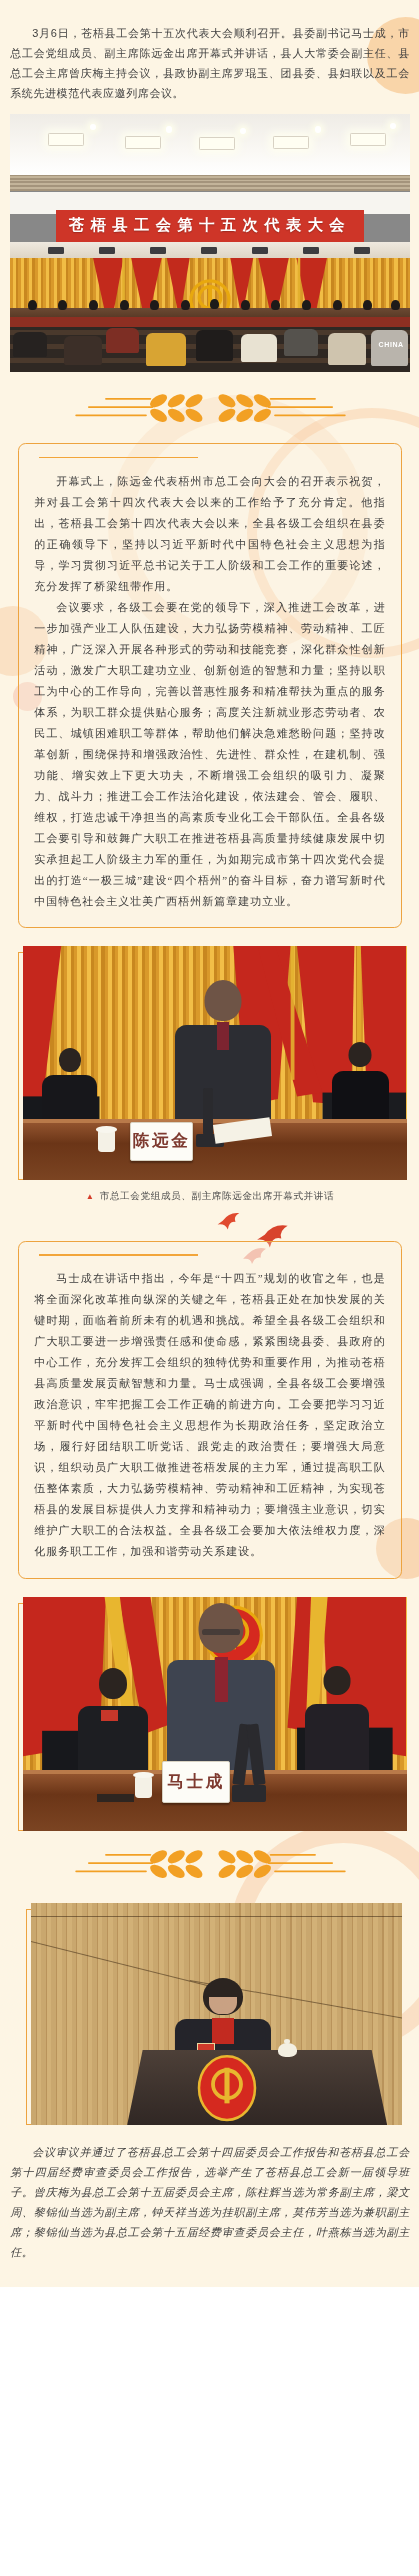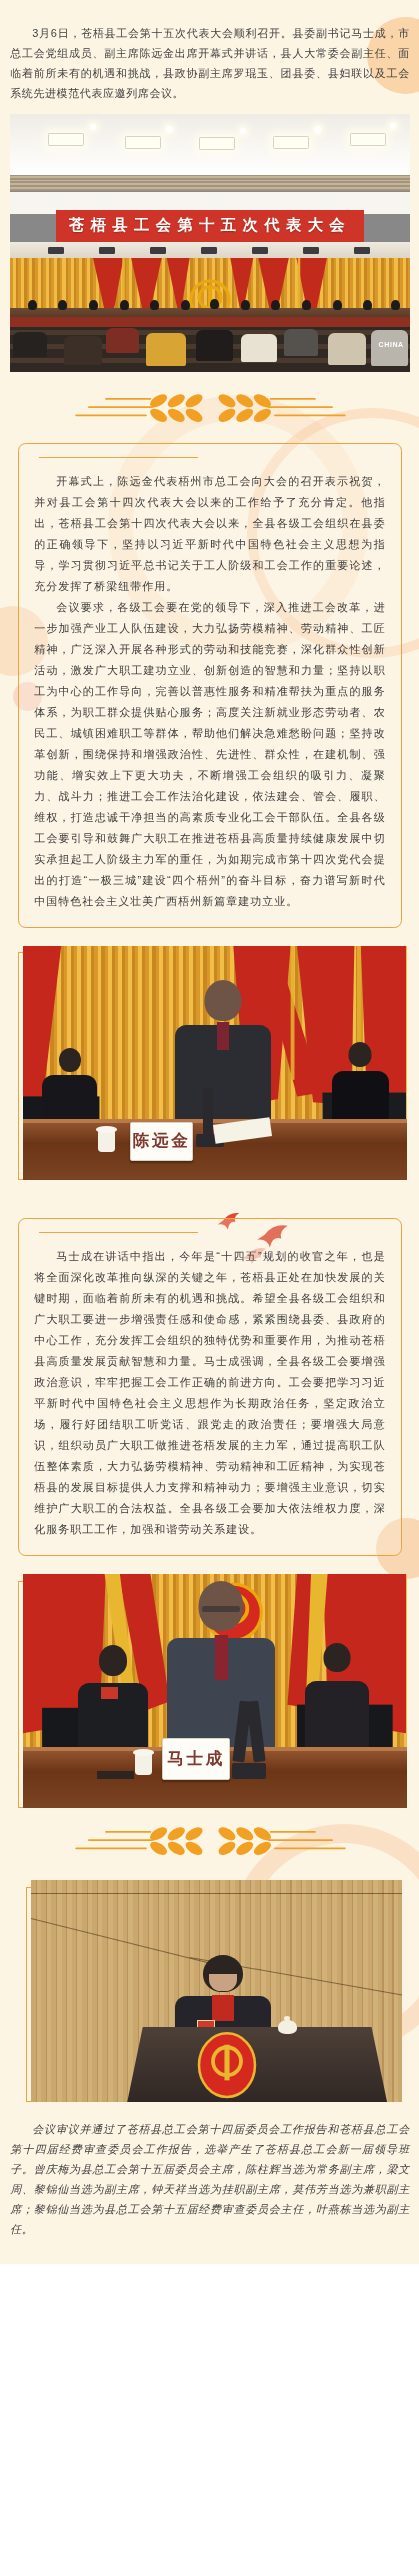--- a/index.html
+++ b/index.html
@@ -85,21 +85,21 @@
   
   .caption{margin-top:9.6px;text-align:center;font-size:9.6px;color:#4d4d4d;
       letter-spacing:0.6px;position:relative;z-index:2;}
   .caption .tri{color:#d43d2a;font-size:8.3px;margin-right:5.1px;}
 
   
   .qbox{position:relative;margin:15.3px 18px 0;border:0.6px solid #eda33f;border-radius:7.7px;
       padding:12.8px 15.3px 15.3px;background:rgba(253,245,228,.25);z-index:2;}
   .qbox .accent{width:159px;height:1.3px;background:#f2a53a;margin:0 0 12.8px 5.1px;}
   .qbox p{margin:0;font-size:11px;line-height:21px;letter-spacing:1px;
-      text-align:justify;text-indent:2em;color:#3c3c3c;}
+      text-align:justify;text-indent:2em;color:#3c3c3c;font-family:Liberation Serif, serif;}
   .qbox p + p{margin-top:0;}
   .box2{margin-top:38px;}
   .box3{margin-top:32px;}
 
   
   .divider{margin:18px auto 0;width:281px;height:38px;display:block;position:relative;z-index:2;}
   .div2{margin-top:15.3px;}
 
   
   .footer{background:#ffffff;padding:24px 0 9px 9px;}
@@ -113,21 +113,21 @@
   <div class="decor blob" style="right:-24px;top:16.6px;width:77px;height:77px;background:#f8cf9f;opacity:.85;"></div>
   <div class="decor ring" style="right:-77px;top:408px;width:230px;height:230px;border:10.2px solid #f6c190;opacity:.35;"></div>
   <div class="decor blob" style="left:-22px;top:606px;width:70px;height:70px;background:#f7cda4;opacity:.5;"></div>
   <div class="decor blob" style="left:12.8px;top:682px;width:29px;height:29px;background:#f4b9a2;opacity:.45;"></div>
   <div class="decor blob" style="right:-16.6px;top:1518px;width:61px;height:61px;background:#f8cfa6;opacity:.8;"></div>
   <div class="decor ring" style="right:-38px;top:1824px;width:191px;height:191px;border:19px solid #f4b98c;opacity:.35;"></div>
   <div class="decor blob" style="left:-19px;top:2353px;width:77px;height:77px;background:#f3b9a4;opacity:.45;"></div>
   <div class="decor blob" style="left:121px;top:2487px;width:36px;height:36px;background:#f3b9a4;opacity:.4;"></div>
   <div class="decor ring" style="left:108px;top:395px;width:210px;height:210px;border:25.5px solid #f6c8a0;opacity:.22;"></div>
 
-  <p class="para intro">3月6日，苍梧县工会第十五次代表大会顺利召开。县委副书记马士成，市总工会党组成员、副主席陈远金出席开幕式并讲话，县人大常委会副主任、面临着前所未有的机遇和挑战，县政协副主席罗琨玉、团县委、县妇联以及工会系统先进模范代表应邀列席会议。</p>
+  <p class="para intro">3月6日，苍梧县工会第十五次代表大会顺利召开。县委副书记马士成，市总工会党组成员、副主席陈远金出席开幕式并讲话，县人大常委会副主任、县总工会主席曾庆梅主持会议，县政协副主席罗琨玉、团县委、县妇联以及工会系统先进模范代表应邀列席会议。</p>
 
   <div class="photo photo1">
     <div class="p1-ceiling"></div>
     <div class="p1-light" style="left:38px;top:19px;"></div>
     <div class="p1-light" style="left:115px;top:22px;"></div>
     <div class="p1-light" style="left:189px;top:23px;"></div>
     <div class="p1-light" style="left:263px;top:22px;"></div>
     <div class="p1-light" style="left:340px;top:19px;"></div>
     <div class="p1-dot" style="left:80px;top:10.2px;"></div>
     <div class="p1-dot" style="left:156px;top:12.8px;"></div>
@@ -261,20 +261,23 @@
         <div style="position:absolute;left:42px;top:42px;width:11.5px;height:28px;background:#7c2430;"></div>
       </div>
       <div class="scene-table"></div>
       <div class="cup" style="left:75px;bottom:28px;"></div>
       <div class="nameplate" style="left:107px;bottom:19px;width:61px;height:37px;">陈远金</div>
       <div class="mic" style="left:180px;bottom:45px;width:10.2px;height:47px;border-radius:1.9px;"></div>
       <div class="mic" style="left:173px;bottom:33px;width:28px;height:12.8px;border-radius:1.9px;"></div>
       <div style="position:absolute;left:191px;bottom:40px;width:57px;height:19px;background:#f5f2e6;transform:rotate(-8deg);"></div>
     </div>
   </div>
+  <div class="caption">
+    <span class="tri">▲</span><span>市总工会党组成员、副主席陈远金出席开幕式并讲话</span>
+  </div>
 
   <svg class="decor" style="left:210px;top:1209px;width:140px;height:59px;position:absolute;z-index:1;" viewBox="0 0 220 92">
     <path d="M20 18 Q30 4 46 6 Q36 12 40 20 Q30 18 28 32 Q24 22 12 24 Z" fill="#e04a2f"></path>
     <path d="M86 40 Q100 22 122 26 Q108 34 112 46 Q98 42 94 60 Q90 46 74 48 Z" fill="#d8432c"></path>
     <path d="M60 70 Q72 58 88 62 Q78 68 80 76 Q70 74 66 86 Q64 76 52 78 Z" fill="#f0b3a2"></path>
   </svg>
 
   <div class="qbox box2">
     <div class="accent"></div>
     <p>马士成在讲话中指出，今年是“十四五”规划的收官之年，也是将全面深化改革推向纵深的关键之年，苍梧县正处在加快发展的关键时期，面临着前所未有的机遇和挑战。希望全县各级工会组织和广大职工要进一步增强责任感和使命感，紧紧围绕县委、县政府的中心工作，充分发挥工会组织的独特优势和重要作用，为推动苍梧县高质量发展贡献智慧和力量。马士成强调，全县各级工会要增强政治意识，牢牢把握工会工作正确的前进方向。工会要把学习习近平新时代中国特色社会主义思想作为长期政治任务，坚定政治立场，履行好团结职工听党话、跟党走的政治责任；要增强大局意识，组织动员广大职工做推进苍梧发展的主力军，通过提高职工队伍整体素质，大力弘扬劳模精神、劳动精神和工匠精神，为实现苍梧县的发展目标提供人力支撑和精神动力；要增强主业意识，切实维护广大职工的合法权益。全县各级工会要加大依法维权力度，深化服务职工工作，加强和谐劳动关系建设。</p>

